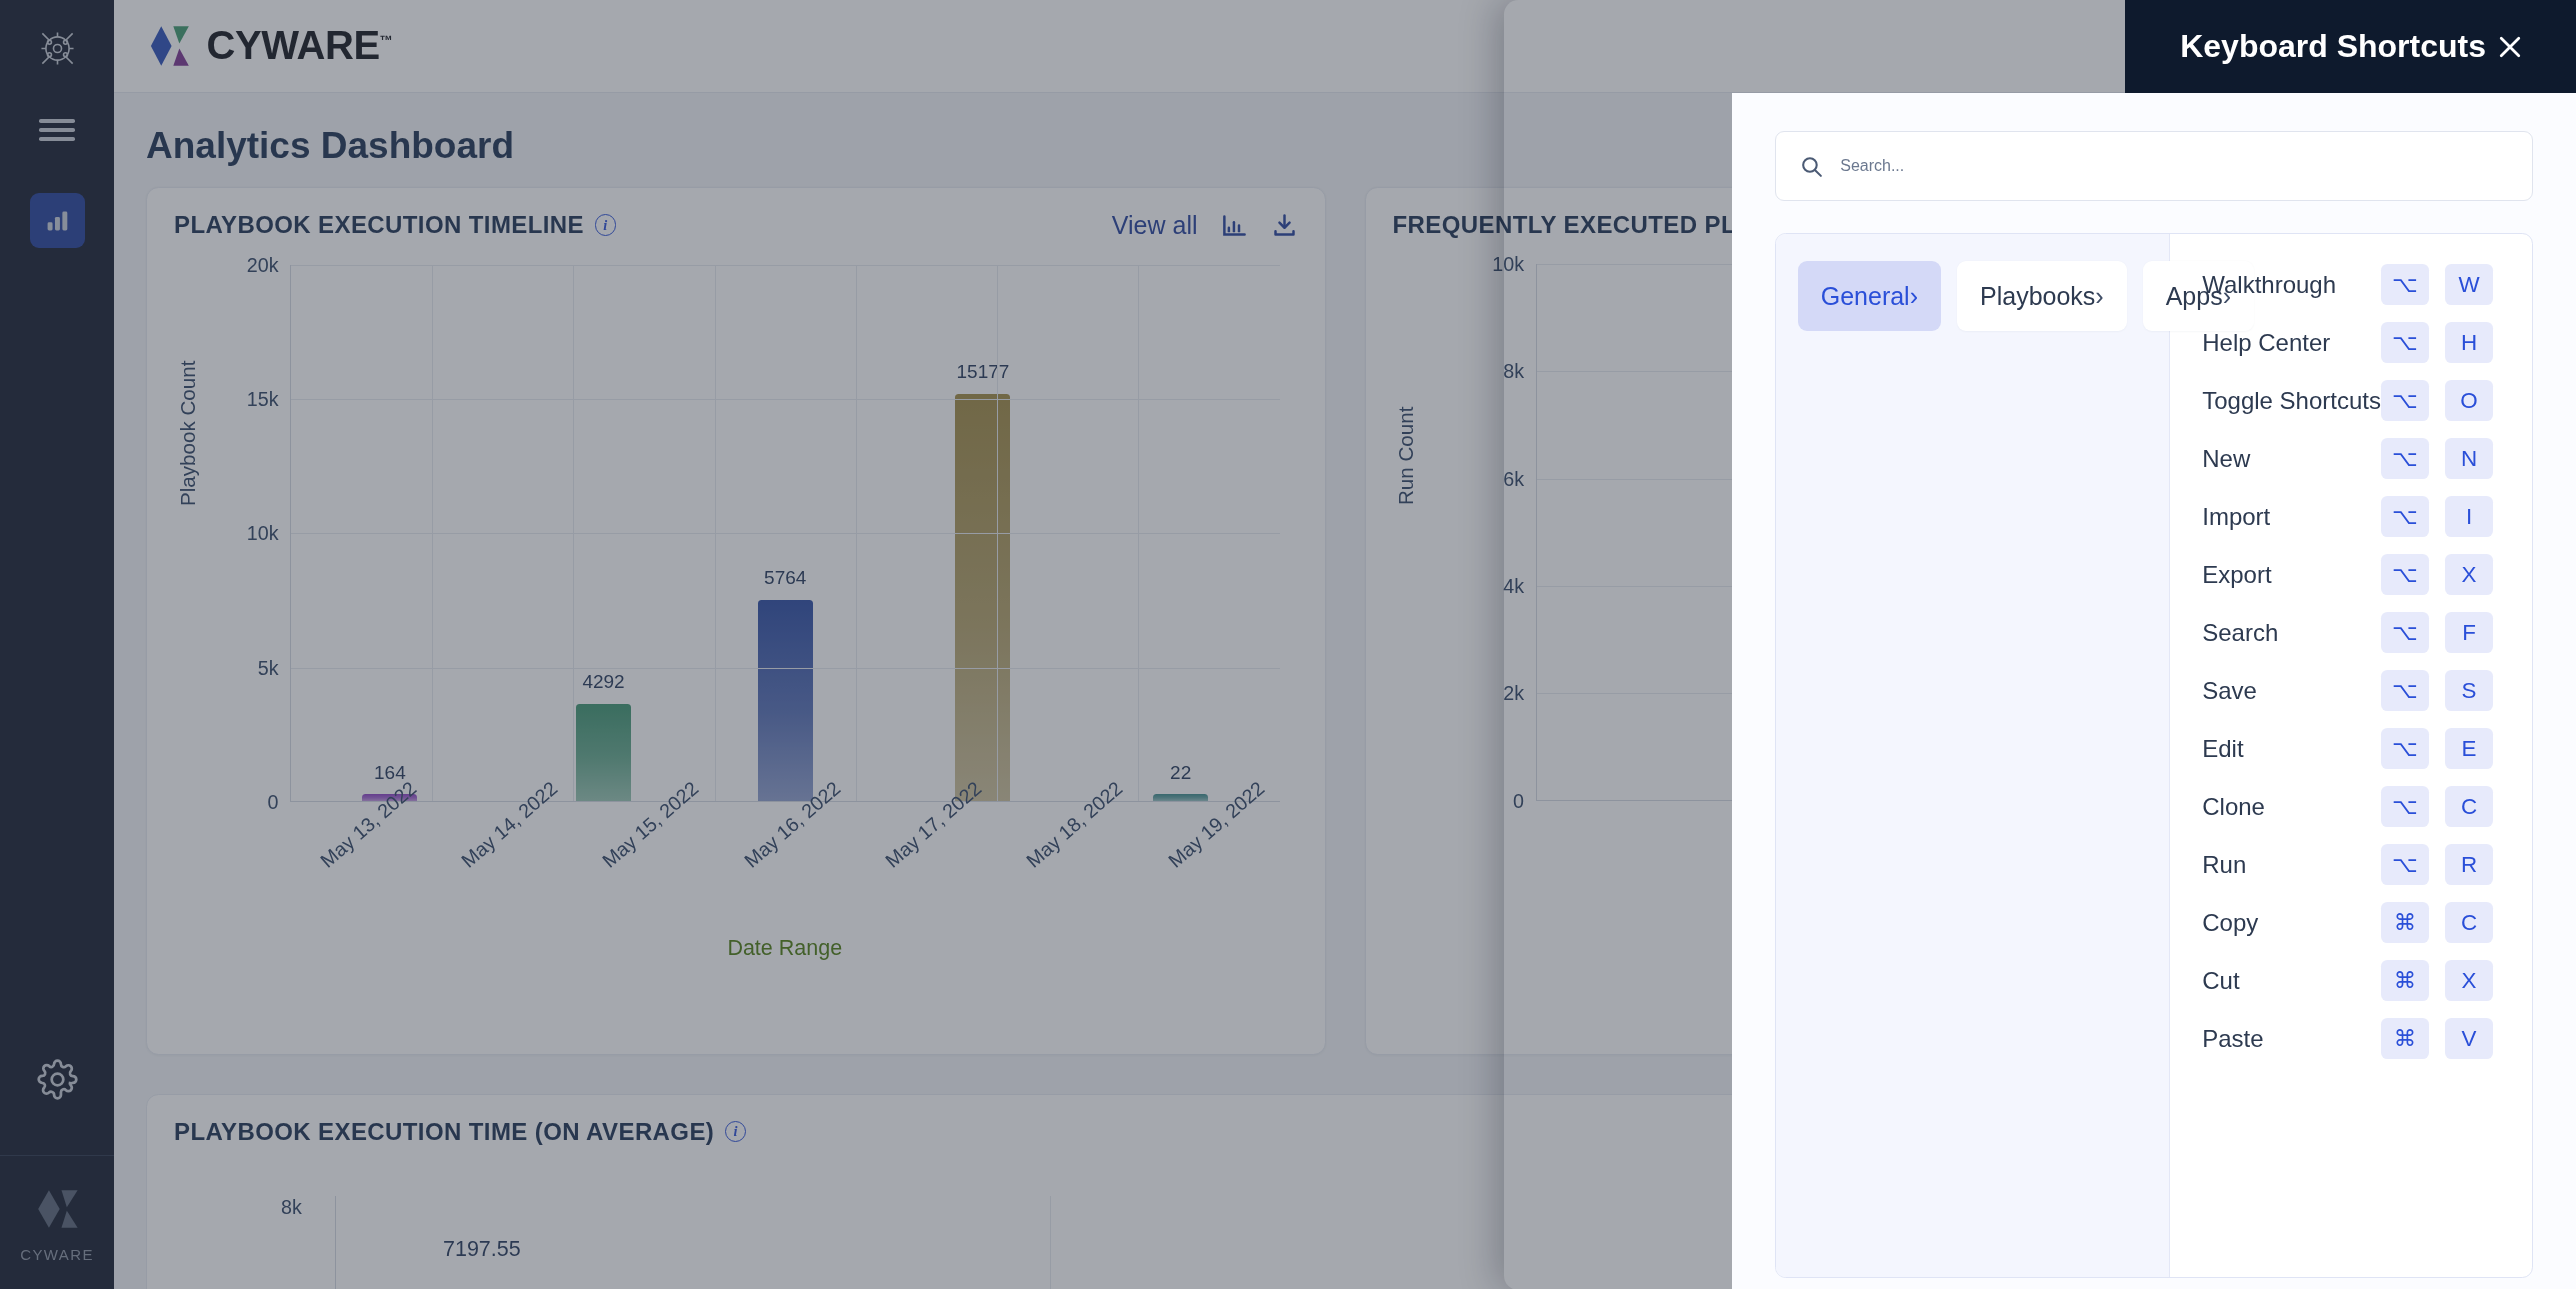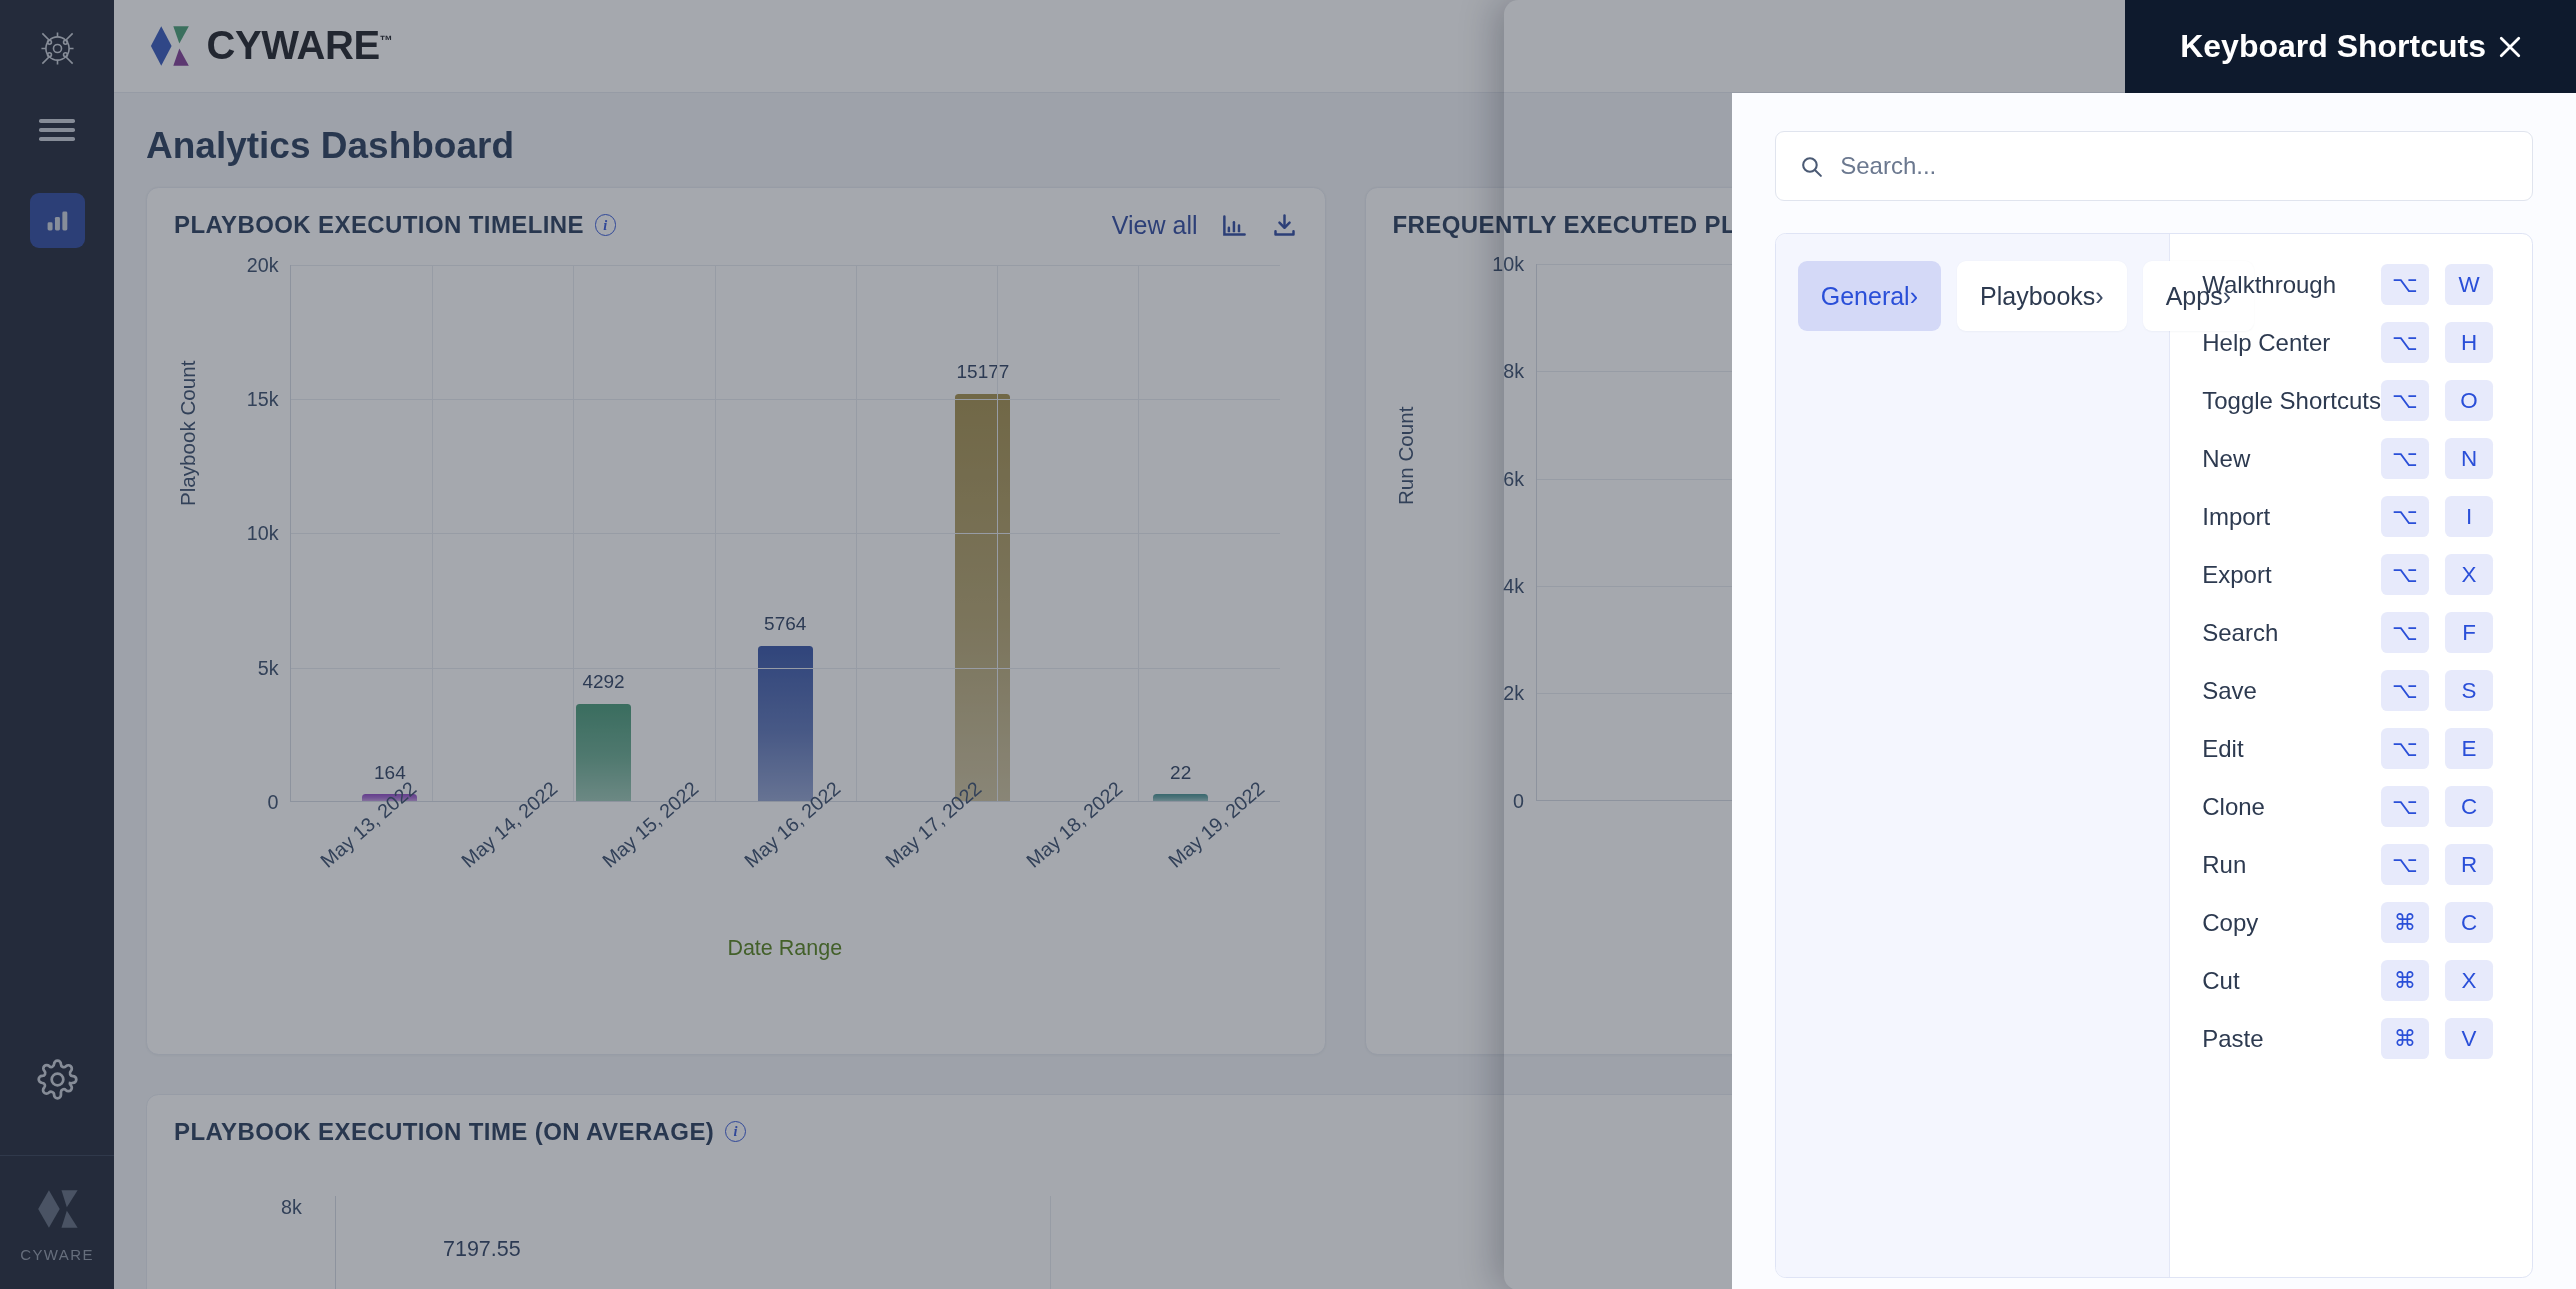--- a/index.html
+++ b/index.html
@@ -283,21 +283,21 @@
     border: 0.9px solid #e0e4ee;
     border-radius: 9px;
     display: flex; align-items: center;
     gap: 16px;
     padding: 0 23px;
     flex: 0 0 auto;
   }
   .search-icon { color:#4b5a74; display:flex; }
   .search-input {
     border: none; outline: none;
-    font-size: 24px;
+    font-size: 16px;
     color: #2d3a50;
     width: 100%;
     background: transparent;
     font-family: "Liberation Sans", sans-serif;
   }
   .search-input::placeholder { color: #6b788f; }
 
   .panes {
     margin-top: 32px;
     flex: 1 1 auto;
@@ -461,21 +461,21 @@
                   <div class="bar" style="height: 6.3px; background: linear-gradient(rgb(139, 63, 196) 0%, rgba(139, 63, 196, 0.8) 55%, rgba(139, 63, 196, 0.533) 100%);">
                     <div class="bar-value">164</div>
                   </div>
                 </div>
                 <div class="bar-slot">
                   <div class="bar" style="height: 97px; background: linear-gradient(rgb(61, 148, 112) 0%, rgba(61, 148, 112, 0.8) 55%, rgba(61, 148, 112, 0.533) 100%); margin-left: 32px;">
                     <div class="bar-value">4292</div>
                   </div>
                 </div>
                 <div class="bar-slot">
-                  <div class="bar" style="height: 155px; background: linear-gradient(rgb(43, 75, 163) 0%, rgba(43, 75, 163, 0.8) 55%, rgba(43, 75, 163, 0.533) 100%);">
+                  <div class="bar" style="height: 201px; background: linear-gradient(rgb(43, 75, 163) 0%, rgba(43, 75, 163, 0.8) 55%, rgba(43, 75, 163, 0.533) 100%);">
                     <div class="bar-value">5764</div>
                   </div>
                 </div>
                 <div class="bar-slot">
                   <div class="bar" style="height: 407px; background: linear-gradient(rgb(160, 138, 67) 0%, rgba(160, 138, 67, 0.8) 55%, rgba(160, 138, 67, 0.533) 100%);">
                     <div class="bar-value">15177</div>
                   </div>
                 </div>
                 <div class="bar-slot">
                   <div class="bar" style="height: 6.3px; background: linear-gradient(rgb(59, 139, 139) 0%, rgba(59, 139, 139, 0.8) 55%, rgba(59, 139, 139, 0.533) 100%);">

